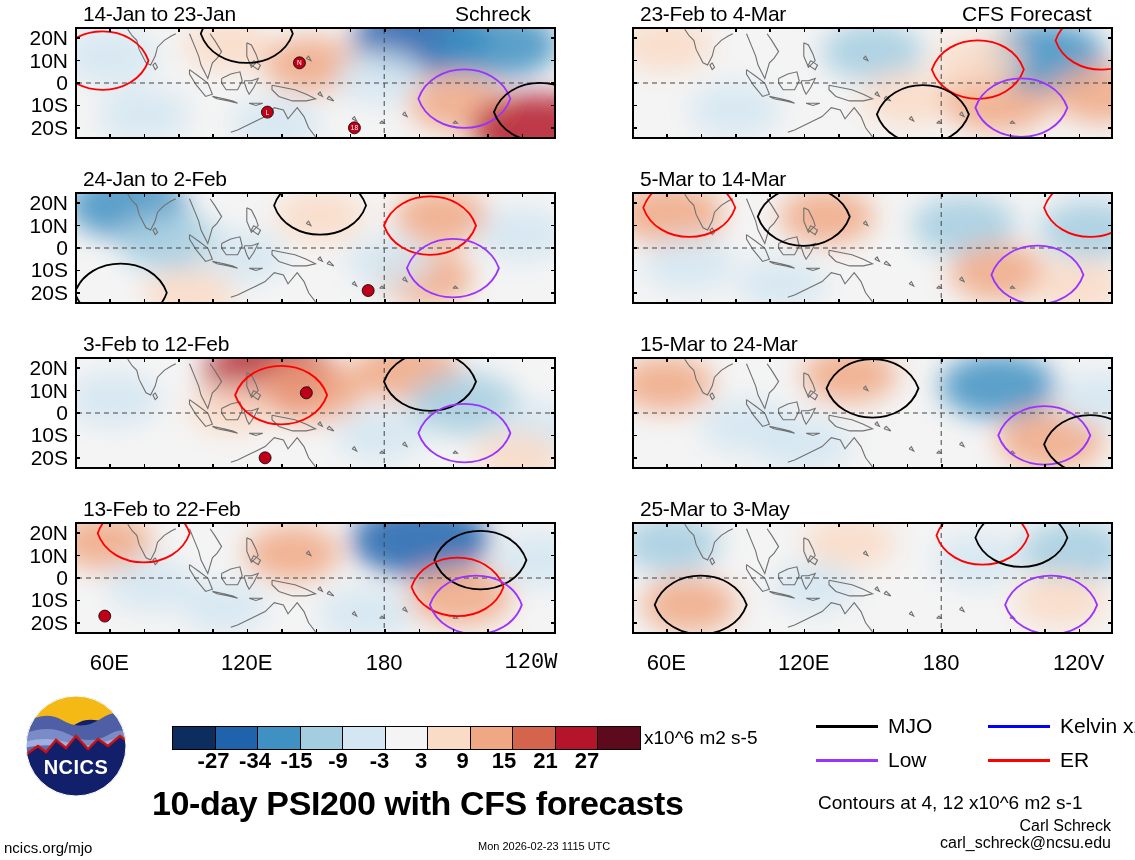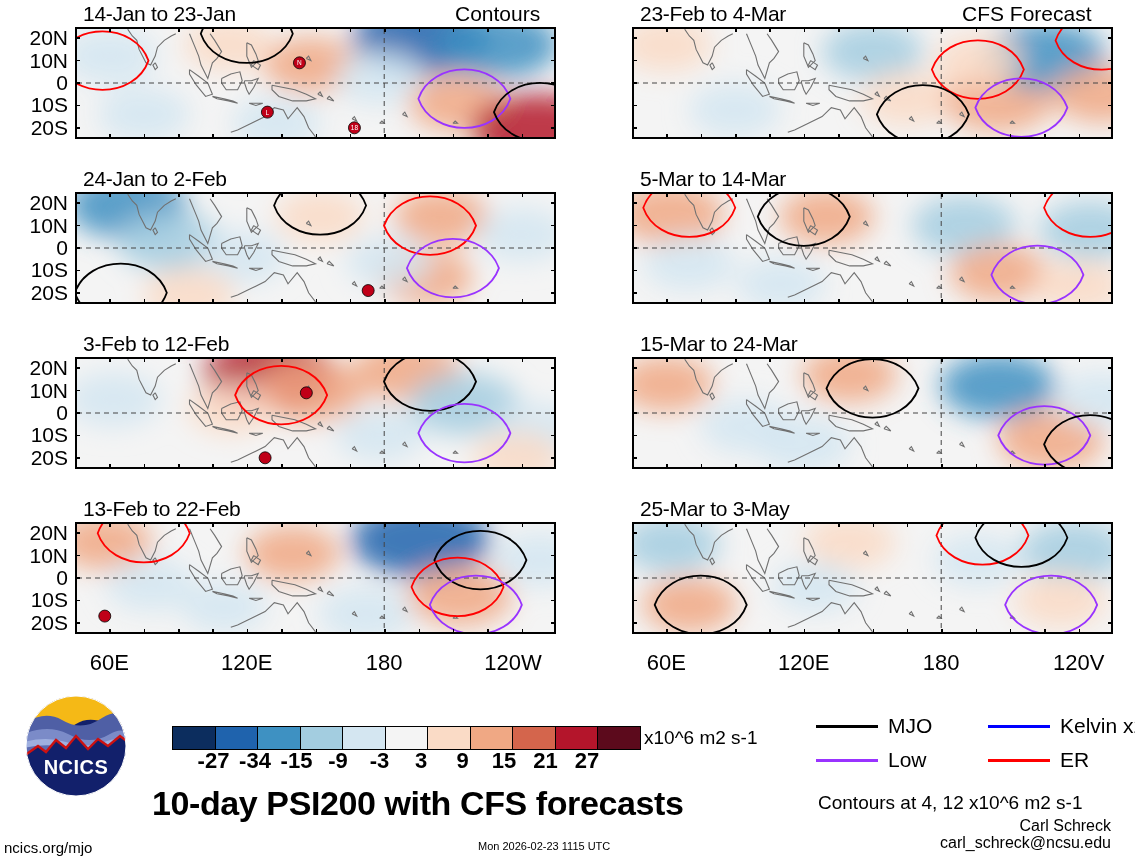--- a/index.html
+++ b/index.html
@@ -51,21 +51,21 @@
 </style>
 </head>
 <body>
 
 <div id="axis-labels-left"></div>
 <div id="axis-labels-bottom"></div>
 
 <div id="panels">
     <div class="panel-wrap" style="left: 0px; top: 0px; width: 1135px; height: 0px;">
       <div class="panel-title" style="left: 83px; top: 3px;">14-Jan to 23-Jan</div>
-      <div class="panel-tag" style="left: 455px; top: 3px;">Contours</div>
+      <div class="panel-tag" style="left: 455px; top: 3px;">Schreck</div>
       <div class="map" style="left: 75px; top: 27px; width: 481px; height: 112px;">
         <svg width="477" height="108" viewBox="0 0 477 108">
           <defs>
             <filter id="blur0" x="-60%" y="-60%" width="220%" height="220%">
               <feGaussianBlur stdDeviation="13"></feGaussianBlur>
             </filter>
           </defs>
           <g filter="url(#blur0)">
             <ellipse cx="32.357142857142854" cy="27.12" rx="47.5" ry="28" fill="#d4e6f1" opacity="0.85"></ellipse>
             <ellipse cx="66.71428571428571" cy="85.36" rx="46" ry="27.333333333333332" fill="#d4e6f1" opacity="0.85"></ellipse>
@@ -439,21 +439,21 @@
       <div class="tick" style="left: 75px; top: 622.05px; width: 5px; height: 1.5px;"></div>
       <div class="tick" style="left: 551px; top: 622.05px; width: 5px; height: 1.5px;"></div>
       <div class="ylab" style="left: 0px; width: 68px; top: 522.2px;">20N</div>
       <div class="ylab" style="left: 0px; width: 68px; top: 544.6px;">10N</div>
       <div class="ylab" style="left: 0px; width: 68px; top: 567px;">0</div>
       <div class="ylab" style="left: 0px; width: 68px; top: 589.4px;">10S</div>
       <div class="ylab" style="left: 0px; width: 68px; top: 611.8px;">20S</div>
       <div class="xlab" style="left: 109.357px; top: 652px; transform: translateX(-50%);">60E</div>
       <div class="xlab" style="left: 246.786px; top: 652px; transform: translateX(-50%);">120E</div>
       <div class="xlab" style="left: 384.214px; top: 652px; transform: translateX(-50%);">180</div>
-      <div class="xlab" style="left: 513px; top: 652px; transform: translateX(-50%);">120W</div>
+      <div class="xlab" style="left: 531px; top: 652px; transform: translateX(-50%); font-family: Liberation Mono, monospace;">120W</div>
     </div>
     <div class="panel-wrap" style="left: 0px; top: 0px; width: 1135px; height: 0px;">
       <div class="panel-title" style="left: 640px; top: 3px;">23-Feb to 4-Mar</div>
       <div class="panel-tag" style="left: 962px; top: 3px;">CFS Forecast</div>
       <div class="map" style="left: 632px; top: 27px; width: 481px; height: 112px;">
         <svg width="477" height="108" viewBox="0 0 477 108">
           <defs>
             <filter id="blur4" x="-60%" y="-60%" width="220%" height="220%">
               <feGaussianBlur stdDeviation="13"></feGaussianBlur>
             </filter>
@@ -810,21 +810,21 @@
     <span style="left: 83px;">-34</span>
     <span style="left: 124.5px;">-15</span>
     <span style="left: 166px;">-9</span>
     <span style="left: 207.5px;">-3</span>
     <span style="left: 249px;">3</span>
     <span style="left: 290.5px;">9</span>
     <span style="left: 332px;">15</span>
     <span style="left: 373.5px;">21</span>
     <span style="left: 415px;">27</span>
   </div>
-<div id="cb-units">x10^6 m2 s-1</div>
+<div id="cb-units">x10^6 m2 s-5</div>
 
 <div id="legend">
     <div class="lg-row" style="left: 0px; top: 0px;">
       <div class="lg-line" style="background: rgb(0, 0, 0);"></div>
       <div class="lg-text">MJO</div>
     </div>
     <div class="lg-row" style="left: 0px; top: 34px;">
       <div class="lg-line" style="background: rgb(153, 51, 255);"></div>
       <div class="lg-text">Low</div>
     </div>

